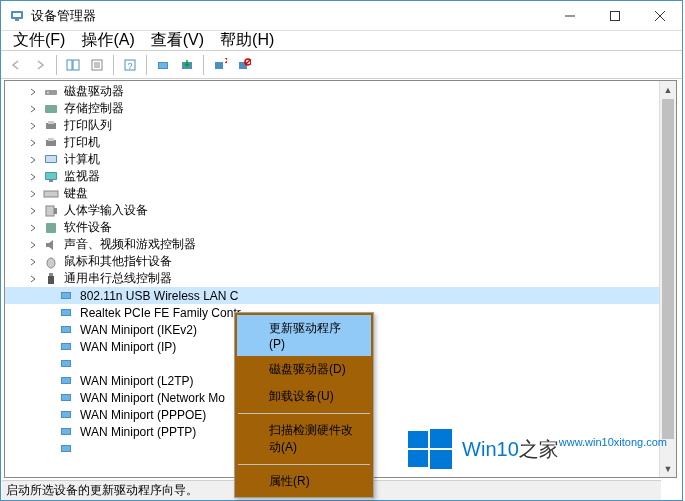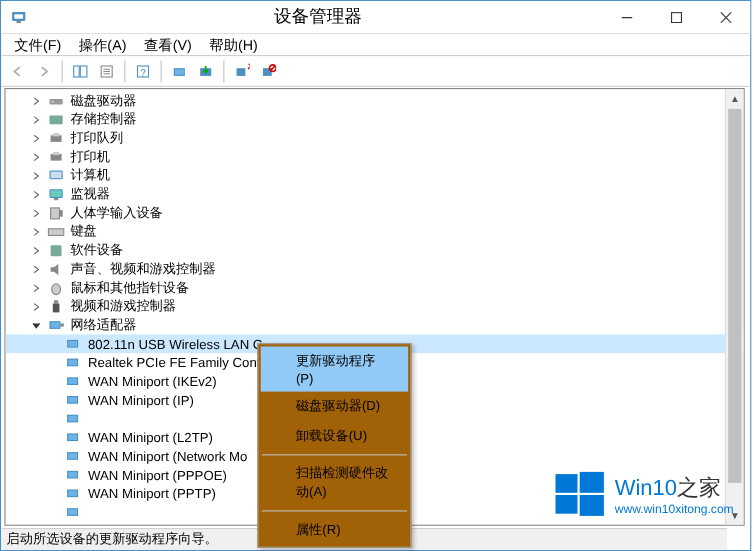--- a/index.html
+++ b/index.html
@@ -2,26 +2,26 @@
 <html><head>
 <meta charset="utf-8">
 <style>
   * { box-sizing: border-box; margin: 0; padding: 0; }
   body { font-family: "Microsoft YaHei", "Segoe UI", sans-serif; font-size: 12px; background: #fff; width: 685px; height: 501px; position: relative; overflow: hidden; }
   
   .outer-border { position: absolute; top: 0; left: 0; right: 2px; bottom: 0; border: 1px solid #4a90c2; background: #fff; }
   
   .titlebar { height: 30px; background: #fff; display: flex; align-items: center; padding-left: 8px; border-bottom: 1px solid #e0e0e0; }
   .titlebar-icon { width: 16px; height: 16px; margin-right: 6px; }
-  .titlebar-title { flex: 1; font-size: 16px; text-align: center; }
+  .titlebar-title { flex: 1; font-size: 13px; }
   .win-controls { display: flex; }
   .win-btn { width: 45px; height: 29px; display: flex; align-items: center; justify-content: center; color: #333; }
   
   .menubar { height: 20px; display: flex; align-items: center; padding-left: 4px; border-bottom: 1px solid #d0d0d0; }
-  .menu-item { padding: 2px 8px; font-size: 13px; }
+  .menu-item { padding: 2px 8px; font-size: 16px; }
   
   .toolbar { height: 28px; display: flex; align-items: center; padding: 0 4px; border-bottom: 1px solid #d0d0d0; gap: 2px; }
   .tb-btn { width: 22px; height: 22px; display: flex; align-items: center; justify-content: center; border: 1px solid transparent; }
   .tb-btn.disabled { opacity: 0.4; }
   .tb-sep { width: 1px; height: 20px; background: #c0c0c0; margin: 0 3px; }
   
   .content { position: absolute; top: 79px; left: 3px; right: 5px; bottom: 22px; border: 1px solid #888; overflow: hidden; background: #fff; }
   
   .tree { padding: 2px 0; }
   .tree-node { display: flex; align-items: center; height: 17px; font-size: 12px; white-space: nowrap; }
@@ -33,21 +33,21 @@
   
   .context-menu { position: absolute; background: #a16207; border: 1px solid #a0a0a0; box-shadow: 2px 2px 4px rgba(0,0,0,0.25); padding: 2px; z-index: 100; width: 140px; }
   .ctx-item { padding: 5px 18px 5px 32px; font-size: 12px; }
   .ctx-item.highlight { background: #91c9f7; }
   .ctx-sep { height: 1px; background: #c0c0c0; margin: 3px 1px; }
   
   .statusbar { position: absolute; bottom: 0; left: 1px; right: 21px; height: 20px; background: #f0f0f0; display: flex; align-items: center; padding-left: 4px; font-size: 12px; border-top: 1px solid #d0d0d0; }
   
   .watermark { position: absolute; right: 18px; bottom: 28px; display: flex; align-items: center; gap: 8px; pointer-events: none; z-index: 50; }
   .wm-logo { width: 48px; height: 48px; }
-  .wm-text { display: flex; flex-direction: column; }
+  .wm-text { display: flex; }
   .wm-brand { font-size: 20px; color: #0078d7; font-weight: 500; }
   .wm-url { font-size: 11px; color: #0078d7; }
   
   .scrollbar-v { position: absolute; right: 0; top: 0; bottom: 0; width: 17px; background: #f0f0f0; border-left: 1px solid #ddd; }
   .sb-arrow { height: 17px; display: flex; align-items: center; justify-content: center; color: #555; font-size: 9px; }
   .sb-thumb { position: absolute; left: 2px; right: 2px; background: #c0c0c0; }
 </style>
 </head>
 <body>
 
@@ -239,47 +239,47 @@
         <span class="node-label">监视器</span>
       </div>
       <div class="tree-node" style="padding-left:20px">
         <span class="expander">
             <svg width="8" height="8">
               <path d="M2 1 L6 4 L2 7" fill="none" stroke="#666"></path>
             </svg>
           </span>
         <span class="node-icon">
             <svg viewBox="0 0 16 16">
+              <rect x="1" y="5" width="14" height="6" fill="#ccc" stroke="#888"></rect>
+            </svg>
+          </span>
+        <span class="node-label">键盘</span>
+      </div>
+      <div class="tree-node" style="padding-left:20px">
+        <span class="expander">
+            <svg width="8" height="8">
+              <path d="M2 1 L6 4 L2 7" fill="none" stroke="#666"></path>
+            </svg>
+          </span>
+        <span class="node-icon">
+            <svg viewBox="0 0 16 16">
               <rect x="3" y="3" width="8" height="10" fill="#ccc" stroke="#888"></rect>
               <rect x="11" y="5" width="3" height="6" fill="#888"></rect>
             </svg>
           </span>
         <span class="node-label">人体学输入设备</span>
       </div>
       <div class="tree-node" style="padding-left:20px">
         <span class="expander">
             <svg width="8" height="8">
               <path d="M2 1 L6 4 L2 7" fill="none" stroke="#666"></path>
             </svg>
           </span>
         <span class="node-icon">
             <svg viewBox="0 0 16 16">
-              <rect x="1" y="5" width="14" height="6" fill="#ccc" stroke="#888"></rect>
-            </svg>
-          </span>
-        <span class="node-label">键盘</span>
-      </div>
-      <div class="tree-node" style="padding-left:20px">
-        <span class="expander">
-            <svg width="8" height="8">
-              <path d="M2 1 L6 4 L2 7" fill="none" stroke="#666"></path>
-            </svg>
-          </span>
-        <span class="node-icon">
-            <svg viewBox="0 0 16 16">
               <rect x="3" y="3" width="10" height="10" fill="#7a9" rx="1"></rect>
             </svg>
           </span>
         <span class="node-label">软件设备</span>
       </div>
       <div class="tree-node" style="padding-left:20px">
         <span class="expander">
             <svg width="8" height="8">
               <path d="M2 1 L6 4 L2 7" fill="none" stroke="#666"></path>
             </svg>
@@ -309,38 +309,23 @@
             <svg width="8" height="8">
               <path d="M2 1 L6 4 L2 7" fill="none" stroke="#666"></path>
             </svg>
           </span>
         <span class="node-icon">
             <svg viewBox="0 0 16 16">
               <rect x="6" y="2" width="4" height="3" fill="#888"></rect>
               <rect x="5" y="5" width="6" height="8" fill="#555"></rect>
             </svg>
           </span>
-        <span class="node-label">视频和游戏控制器</span>
-      </div>
-
-      <div class="tree-node" style="padding-left:20px">
-        <span class="expander">
-            <svg width="8" height="8">
-              <path d="M1 2 L4 6 L7 2" fill="#333" stroke="#333"></path>
-            </svg>
-          </span>
-        <span class="node-icon">
-            <svg viewBox="0 0 16 16">
-              <rect x="2" y="4" width="10" height="7" fill="#4a90c2"></rect>
-              <rect x="3" y="5" width="8" height="5" fill="#6cb4e8"></rect>
-              <rect x="12" y="6" width="3" height="3" fill="#888"></rect>
-            </svg>
-          </span>
-        <span class="node-label">网络适配器</span>
-      </div>
+        <span class="node-label">通用串行总线控制器</span>
+      </div>
+
 
       <div class="tree-node selected" style="padding-left:52px">
         <span class="node-icon">
             <svg viewBox="0 0 16 16">
               <rect x="2" y="4" width="10" height="7" fill="#4a90c2"></rect>
               <rect x="3" y="5" width="8" height="5" fill="#6cb4e8"></rect>
             </svg>
           </span>
         <span class="node-label">802.11n USB Wireless LAN C</span>
       </div>

